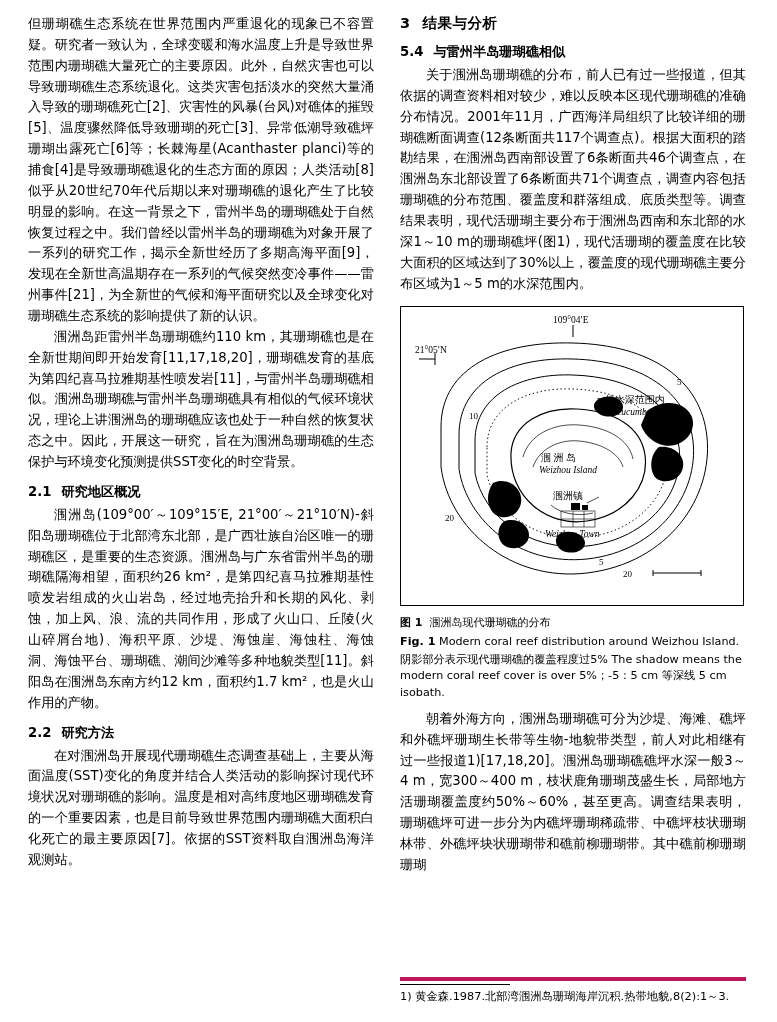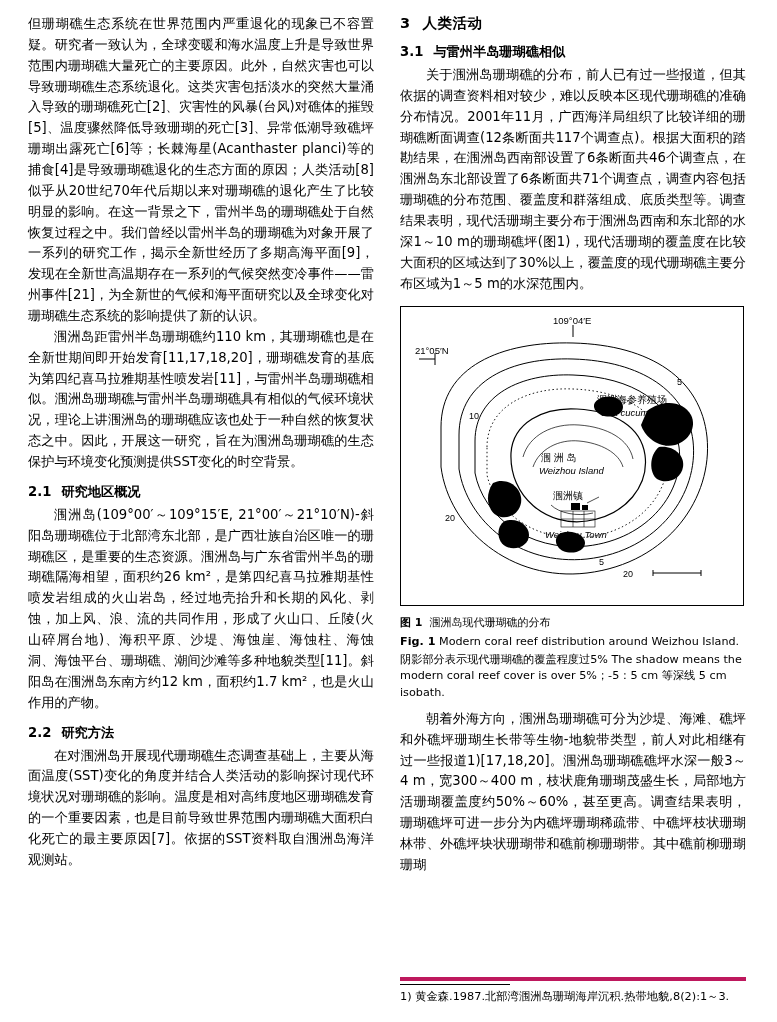--- a/index.html
+++ b/index.html
@@ -102,21 +102,21 @@
     width: 110px;
     height: 1px;
     background: #000;
     margin-bottom: 4px;
   }
   
   .map-svg { position: absolute; left: 0; top: 0; }
   .map-label {
     position: absolute;
     font-size: 9.5px;
-    font-family: Liberation Sans, sans-serif;
+    font-family: Liberation Serif, serif;
     white-space: nowrap;
   }
   .map-label.it {
     font-style: italic;
   }
   .map-label.cn { font-size: 10px; }
   .tick-label { font-size: 9px; }
 </style>
 </head>
 <body>
@@ -135,25 +135,25 @@
       <p class="indent">涠洲岛(109°00′～109°15′E, 21°00′～21°10′N)-斜阳岛珊瑚礁位于北部湾东北部，是广西壮族自治区唯一的珊瑚礁区，是重要的生态资源。涠洲岛与广东省雷州半岛的珊瑚礁隔海相望，面积约26 km²，是第四纪喜马拉雅期基性喷发岩组成的火山岩岛，经过地壳抬升和长期的风化、剥蚀，加上风、浪、流的共同作用，形成了火山口、丘陵(火山碎屑台地)、海积平原、沙堤、海蚀崖、海蚀柱、海蚀洞、海蚀平台、珊瑚礁、潮间沙滩等多种地貌类型[11]。斜阳岛在涠洲岛东南方约12 km，面积约1.7 km²，也是火山作用的产物。</p>
 
       <div class="sec-h2">
         <span class="num">2.2</span><span>研究方法</span>
       </div>
       <p class="indent">在对涠洲岛开展现代珊瑚礁生态调查基础上，主要从海面温度(SST)变化的角度并结合人类活动的影响探讨现代环境状况对珊瑚礁的影响。温度是相对高纬度地区珊瑚礁发育的一个重要因素，也是目前导致世界范围内珊瑚礁大面积白化死亡的最主要原因[7]。依据的SST资料取自涠洲岛海洋观测站。</p>
     </div>
 
     <div class="col">
       <div class="sec-h1" style="margin-top:0">
-        <span class="num">3</span><span>人类活动</span>
+        <span class="num">3</span><span>结果与分析</span>
       </div>
 
       <div class="sec-h2">
-        <span class="num">3.1</span><span>与雷州半岛珊瑚礁相似</span>
+        <span class="num">5.4</span><span>与雷州半岛珊瑚礁相似</span>
       </div>
       <p class="indent">关于涠洲岛珊瑚礁的分布，前人已有过一些报道，但其依据的调查资料相对较少，难以反映本区现代珊瑚礁的准确分布情况。2001年11月，广西海洋局组织了比较详细的珊瑚礁断面调查(12条断面共117个调查点)。根据大面积的踏勘结果，在涠洲岛西南部设置了6条断面共46个调查点，在涠洲岛东北部设置了6条断面共71个调查点，调查内容包括珊瑚礁的分布范围、覆盖度和群落组成、底质类型等。调查结果表明，现代活珊瑚主要分布于涠洲岛西南和东北部的水深1～10 m的珊瑚礁坪(图1)，现代活珊瑚的覆盖度在比较大面积的区域达到了30%以上，覆盖度的现代珊瑚礁主要分布区域为1～5 m的水深范围内。</p>
 
       <div class="figure">
         <div class="figbox">
           <svg class="map-svg" width="342" height="298" viewBox="0 0 342 298">
 
             <g stroke="#000" fill="none" stroke-width="1">
 
               <line x1="172" y1="18" x2="172" y2="30"></line>
@@ -206,21 +206,21 @@
             <g stroke="#000" stroke-width="1" fill="none">
               <line x1="252" y1="266" x2="300" y2="266"></line>
               <line x1="252" y1="263" x2="252" y2="269"></line>
               <line x1="300" y1="263" x2="300" y2="269"></line>
             </g>
           </svg>
 
           <span class="map-label" style="left:152px; top:8px;">109°04′E</span>
           <span class="map-label" style="left:14px; top:38px;">21°05′N</span>
 
-          <span class="map-label cn" style="left:196px; top:86px;">涠洲海参养殖场</span>
+          <span class="map-label cn" style="left:196px; top:86px;">m的水深范围内</span>
           <span class="map-label it" style="left:200px; top:100px;">Sea cucumber farm</span>
 
           <span class="map-label cn" style="left:140px; top:144px;">涠 洲 岛</span>
           <span class="map-label it" style="left:138px; top:158px;">Weizhou Island</span>
 
           <span class="map-label cn" style="left:152px; top:182px;">涠洲镇</span>
           <span class="map-label it" style="left:144px; top:222px;">Weizhou Town</span>
 
           <span class="map-label tick-label" style="left:276px; top:70px;">5</span>
           <span class="map-label tick-label" style="left:68px; top:104px;">10</span>

